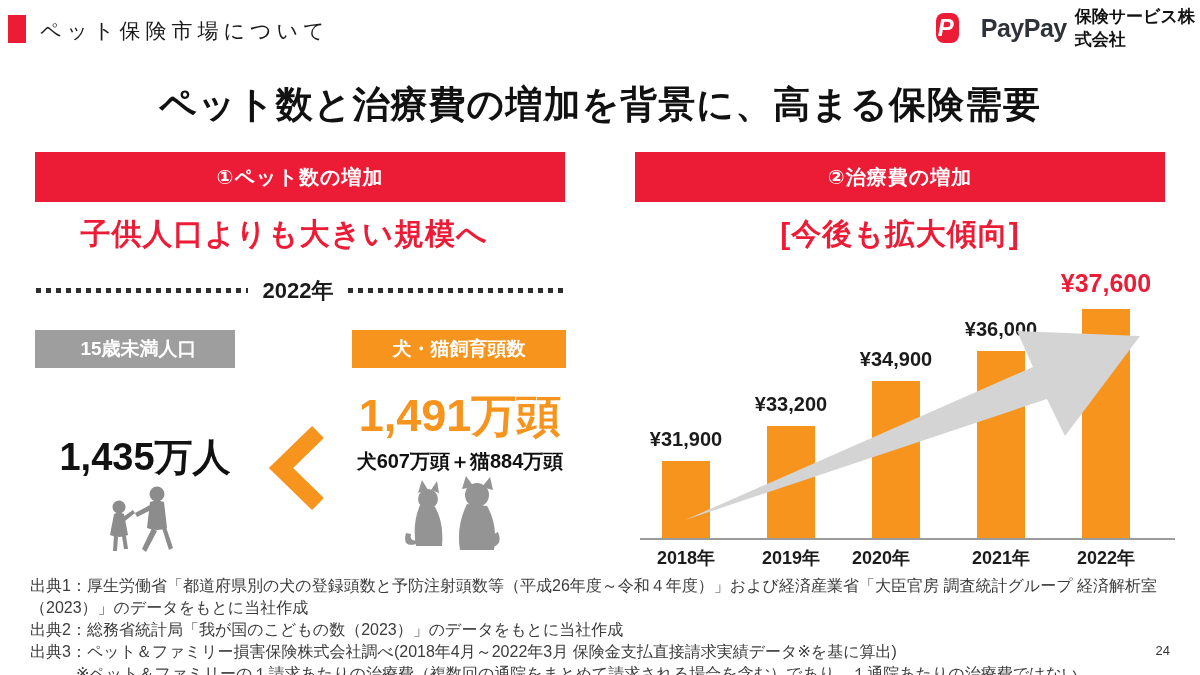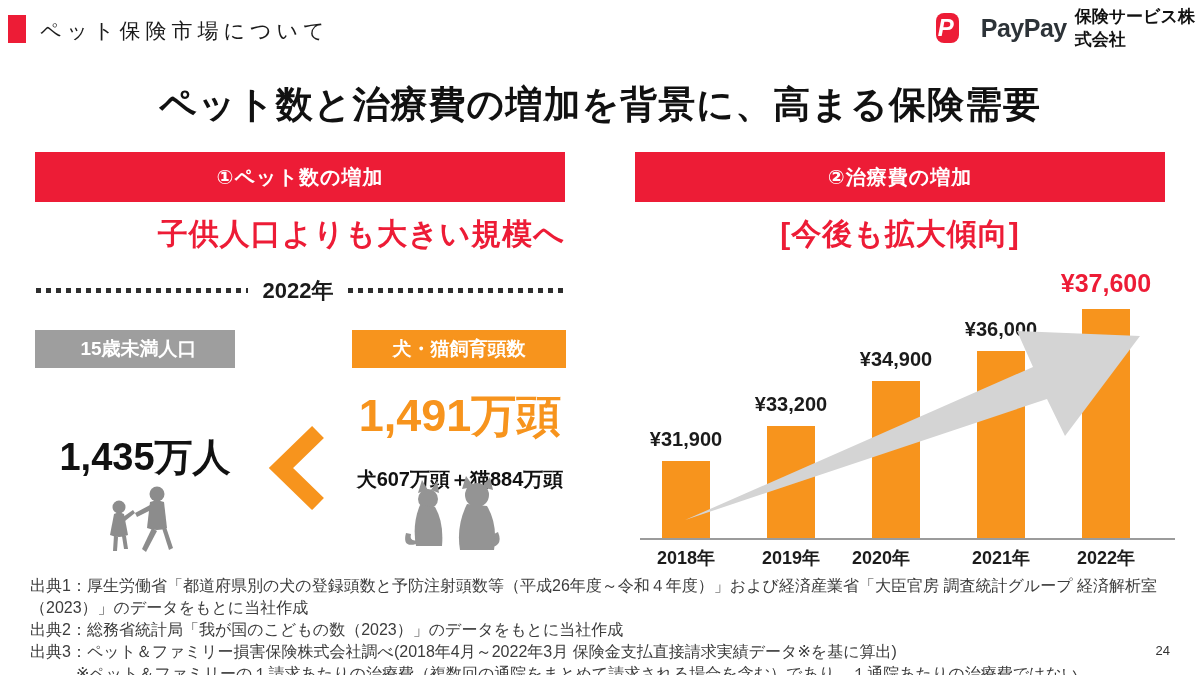--- a/index.html
+++ b/index.html
@@ -14,32 +14,32 @@
   .logo-word { margin-left:22px; font-size:25px; font-weight:800; color:#2d3338; letter-spacing:-0.5px; }
   .logo-company { margin-left:8px; font-size:17px; font-weight:800; color:#111; }
 
   
   .main-title { position:absolute; left:0; top:80px; width:1200px; text-align:center; font-size:37px; font-weight:900; color:#111; letter-spacing:1px; }
 
   
   .banner { position:absolute; top:152px; width:530px; height:50px; background:#ED1C36; color:#fff; font-size:20px; font-weight:700; display:flex; align-items:center; justify-content:center; letter-spacing:1px; }
   .banner.left { left:35px; } .banner.right { left:635px; }
   .subtitle { position:absolute; top:214px; width:530px; text-align:center; font-size:30px; font-weight:800; color:#ED1C36; letter-spacing:1px; }
-  .subtitle.left { left:35px;text-align:right; } .subtitle.right { left:635px; }
+  .subtitle.left { left:19px; } .subtitle.right { left:635px; }
 
   
   .dotline { position:absolute; top:288px; height:5px; background-image:repeating-linear-gradient(to right,#2e2e2e 0 5px,transparent 5px 10px); }
   .dotline.l { left:36px; width:212px; } .dotline.r { left:348px; width:215px; }
   .year-label { position:absolute; left:248px; top:276px; width:100px; text-align:center; font-size:22px; font-weight:800; color:#1b1b1b; }
   .cmp-box { position:absolute; top:330px; height:38px; color:#fff; font-size:19px; font-weight:700; display:flex; align-items:center; justify-content:center; }
   .cmp-box.children { left:35px; width:200px; background:#9E9E9E;padding-left:7px; }
   .cmp-box.pets { left:352px; width:214px; background:#F7941D; }
   .children-value { position:absolute; left:30px; top:432px; width:230px; text-align:center; font-size:38px; font-weight:800; color:#111; }
   .pets-value { position:absolute; left:340px; top:386px; width:240px; text-align:center; font-size:45px; font-weight:800; color:#F7941D; }
-  .pets-breakdown { position:absolute; left:335px; top:448px; width:250px; text-align:center; font-size:20px; font-weight:700; color:#111;margin-top:18px; }
+  .pets-breakdown { position:absolute; left:335px; top:448px; width:250px; text-align:center; font-size:20px; font-weight:700; color:#111; }
   .chevron-svg { position:absolute; left:268px; top:424px; }
   .children-silhouette { position:absolute; left:102px; top:482px; }
   .pets-silhouette { position:absolute; left:390px; top:476px; }
 
   
   .chart { position:absolute; left:640px; top:268px; width:535px; height:305px; }
   .chart .baseline { position:absolute; left:0; top:270px; width:535px; height:2px; background:#9B9B9B; }
   .chart .bar { position:absolute; background:#F7941D; }
   .chart .bar-label { position:absolute; width:140px; text-align:center; font-size:20px; font-weight:700; color:#1b1b1b; }
   .chart .bar-label.hl { font-size:25px; color:#ED1C36; font-weight:800; }

